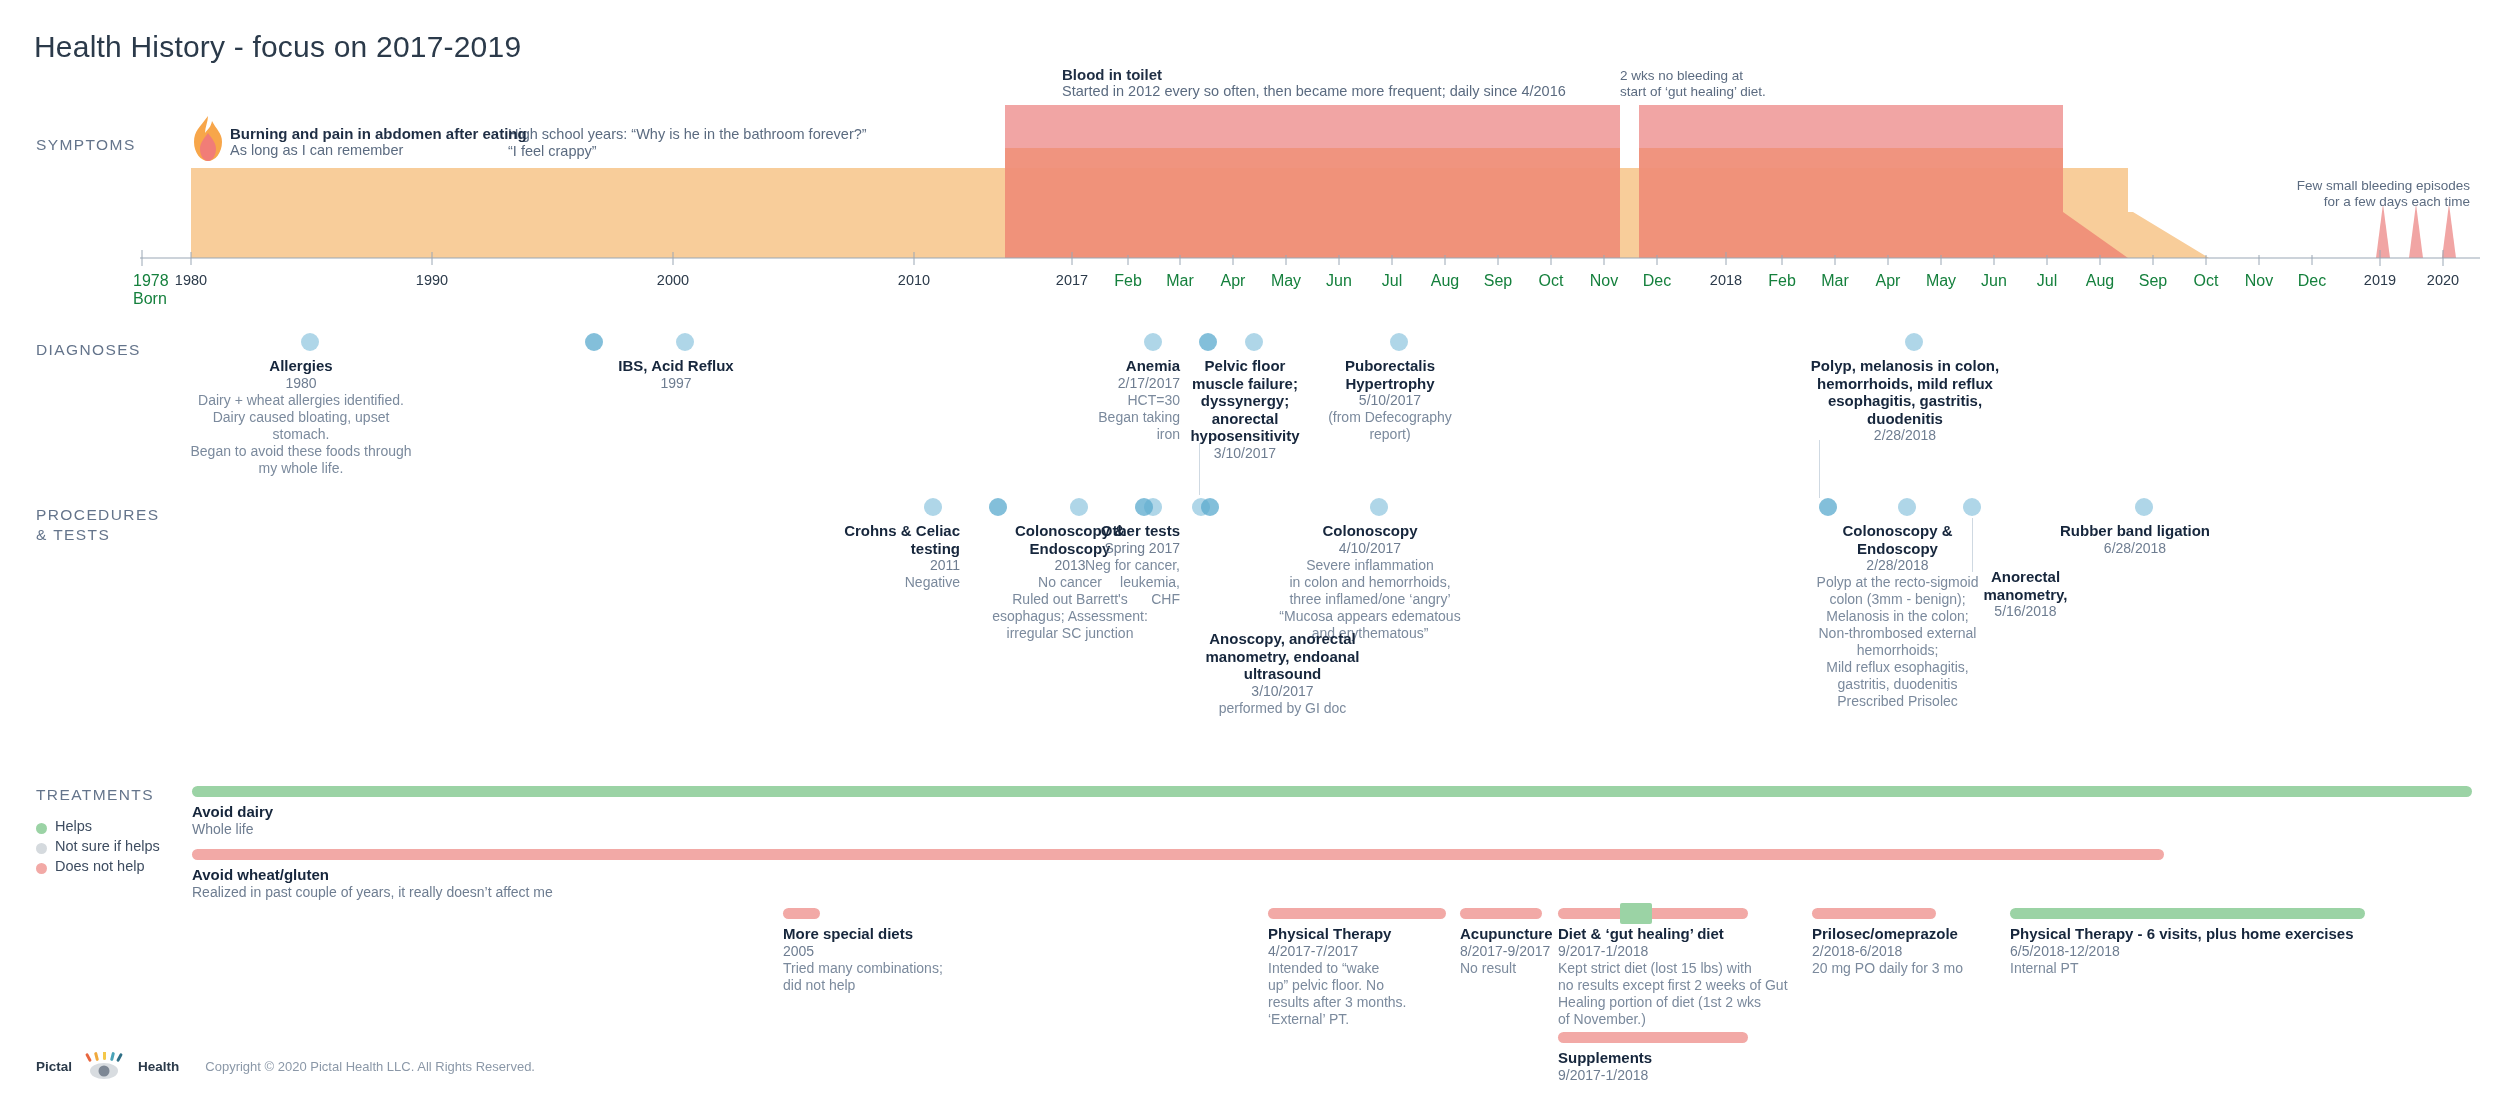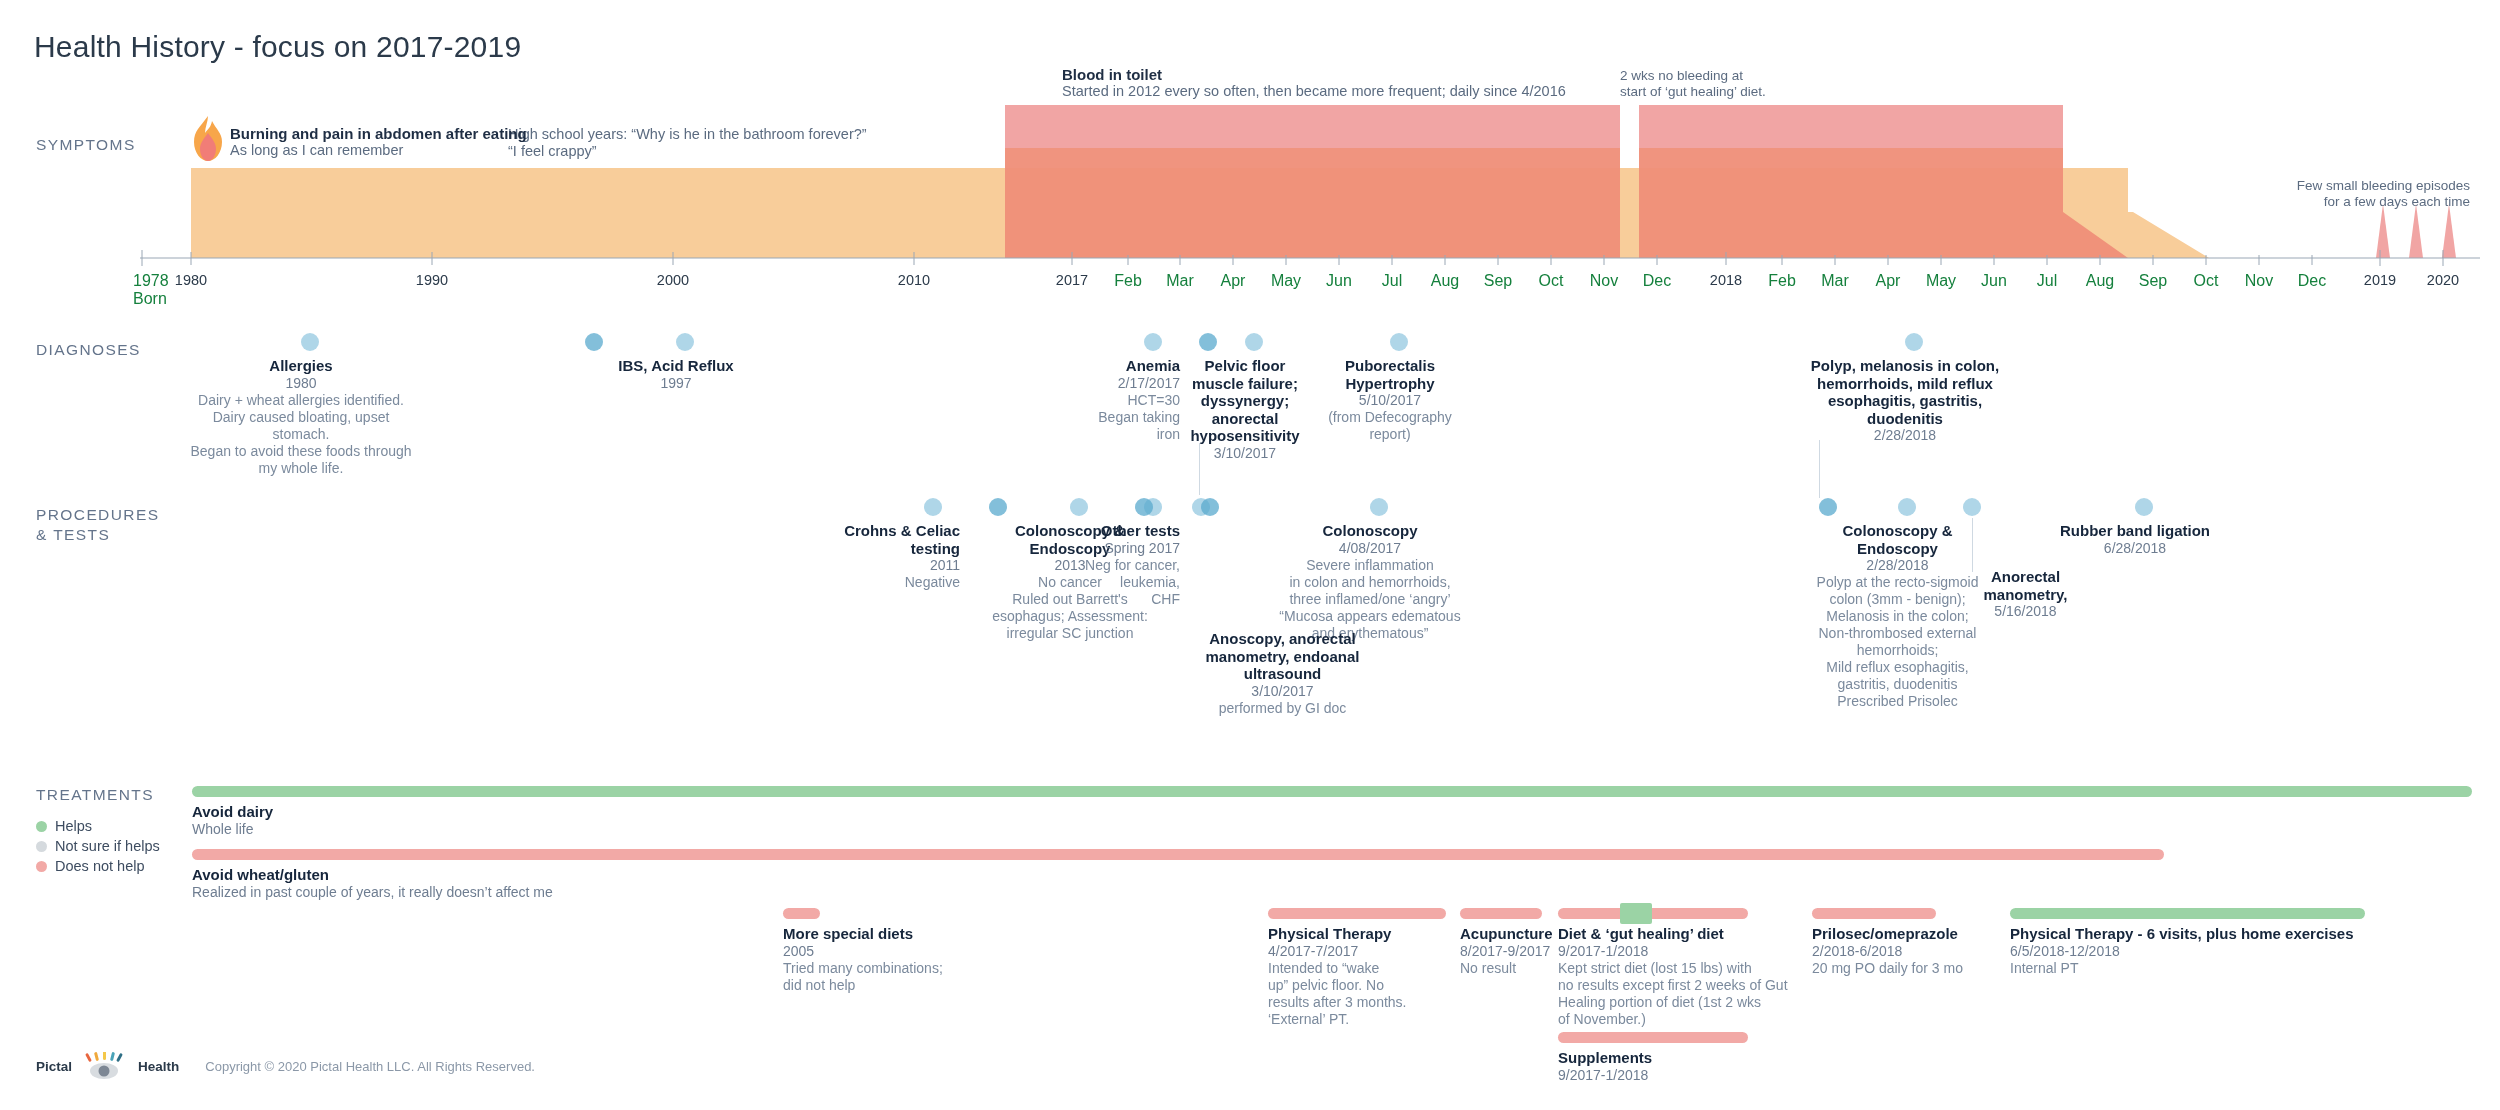--- a/index.html
+++ b/index.html
@@ -67,21 +67,21 @@
   .trt { position: absolute; }
   .bar { height: 11px; border-radius: 6px; }
   .bar.helps { background: #9bd3a5; }
   .bar.nohelp { background: #f2a9a6; }
   .trt .ttl { font-size: 15px; font-weight: 700; color: #16263c; line-height: 18px; margin-top: 6px;}
   .trt .dt { font-size: 14px; color: #6e7d91; line-height: 17px; }
   .trt .ds { font-size: 14px; color: #7b8a9d; line-height: 17px; }
 
   
   #legend { left: 36px; top: 818px; }
-  .lg-item { display: flex; align-items: center; gap: 8px; margin-bottom: 4px; }
+  .lg-item { display: flex; align-items: flex-end; gap: 8px; margin-bottom: 4px; }
   .lg-sw { width: 11px; height: 11px; border-radius: 50%; flex: none; }
   .lg-tx { font-size: 14.5px; color: #3d4c60; }
 
   
   #footer { left: 36px; top: 1052px; display: flex; align-items: center; gap: 10px; }
   .fw { font-size: 13.5px; font-weight: 700; color: #2b3a4a; }
   #copyright { font-size: 13px; color: #8b98a8; margin-left: 16px; }
 </style>
 </head>
 <body>
@@ -312,21 +312,21 @@
   <div class="abs" style="left:1192px; top:498px;">
     <span class="dot" style="position:relative; display:inline-block;"></span>
     <span class="dot d2" style="left:9px; top:0;"></span>
   </div>
 
   <div class="evt" style="left:1255px; top:498px; width:230px;">
     <div class="dots">
         <span class="dot"></span>
       </div>
     <div class="ttl">Colonoscopy</div>
-    <div class="dt">4/08/2017</div>
+    <div class="dt">4/10/2017</div>
     <div class="ds">Severe inflammation</div>
     <div class="ds">in colon and hemorrhoids,</div>
     <div class="ds">three inflamed/one ‘angry’</div>
     <div class="ds">“Mucosa appears edematous</div>
     <div class="ds">and erythematous”</div>
   </div>
 
   <div class="evt" style="left:1200px; top:630px; width:165px;">
     <div class="ttl" style="margin-top:0;">Anoscopy, anorectal manometry, endoanal ultrasound</div>
     <div class="dt">3/10/2017</div>

